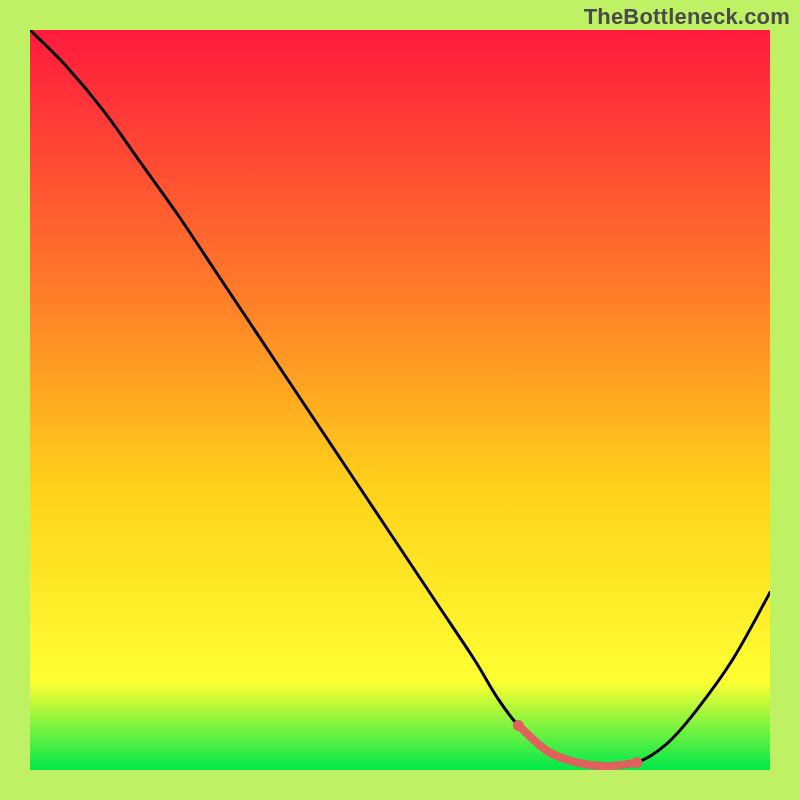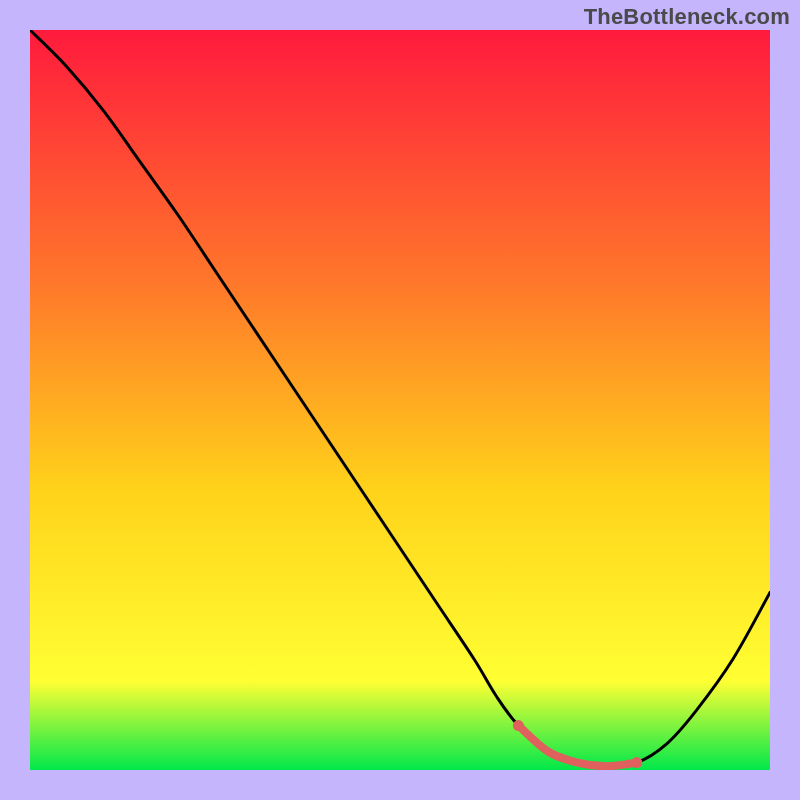--- a/index.html
+++ b/index.html
@@ -8,21 +8,21 @@
     width: 800px;
     height: 800px;
     background: #000;
     overflow: hidden;
     font-family: Arial, Helvetica, sans-serif;
   }
   .frame {
     position: relative;
     width: 800px;
     height: 800px;
-    background: #c4b5fd;
+    background: #bef264;
   }
   .watermark {
     position: absolute;
     top: 4px;
     right: 10px;
     color: #4a4a4a;
     font-size: 22px;
     font-weight: 600;
     letter-spacing: 0.2px;
     z-index: 10;

